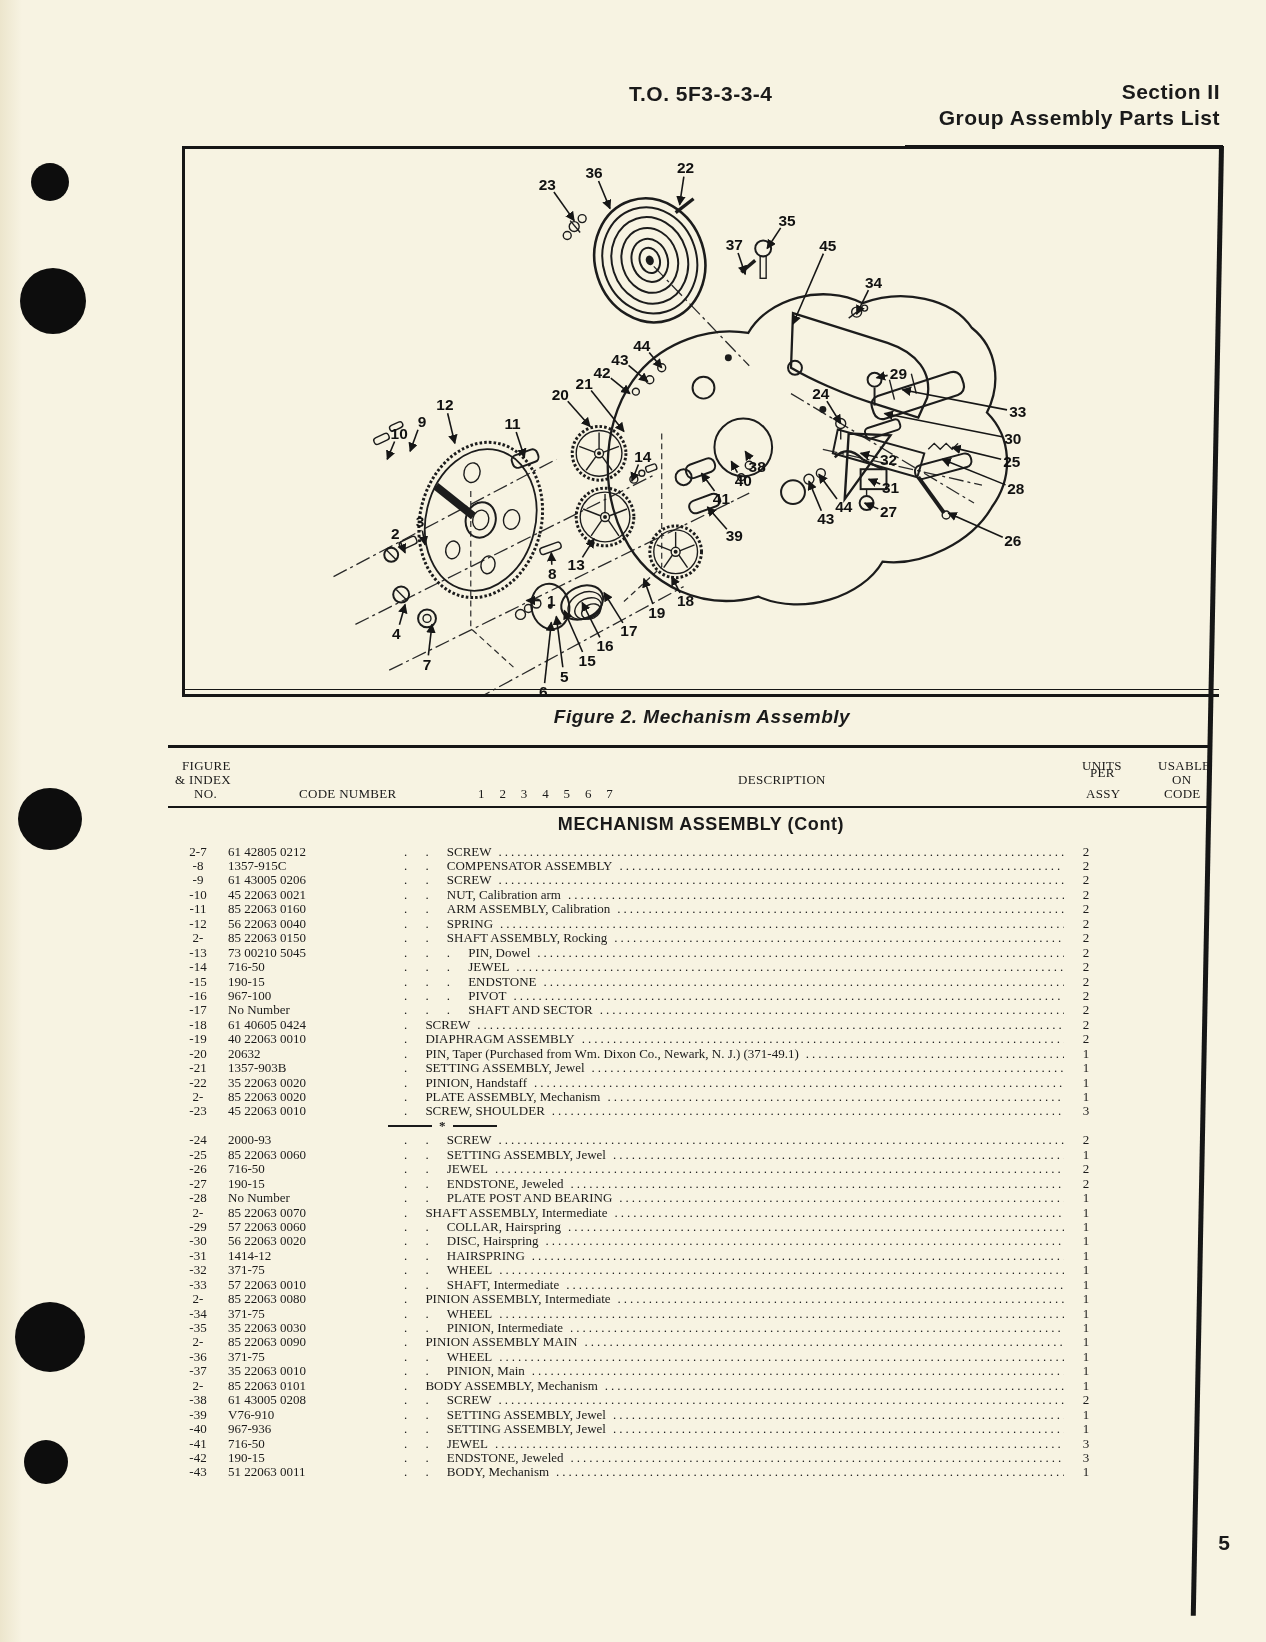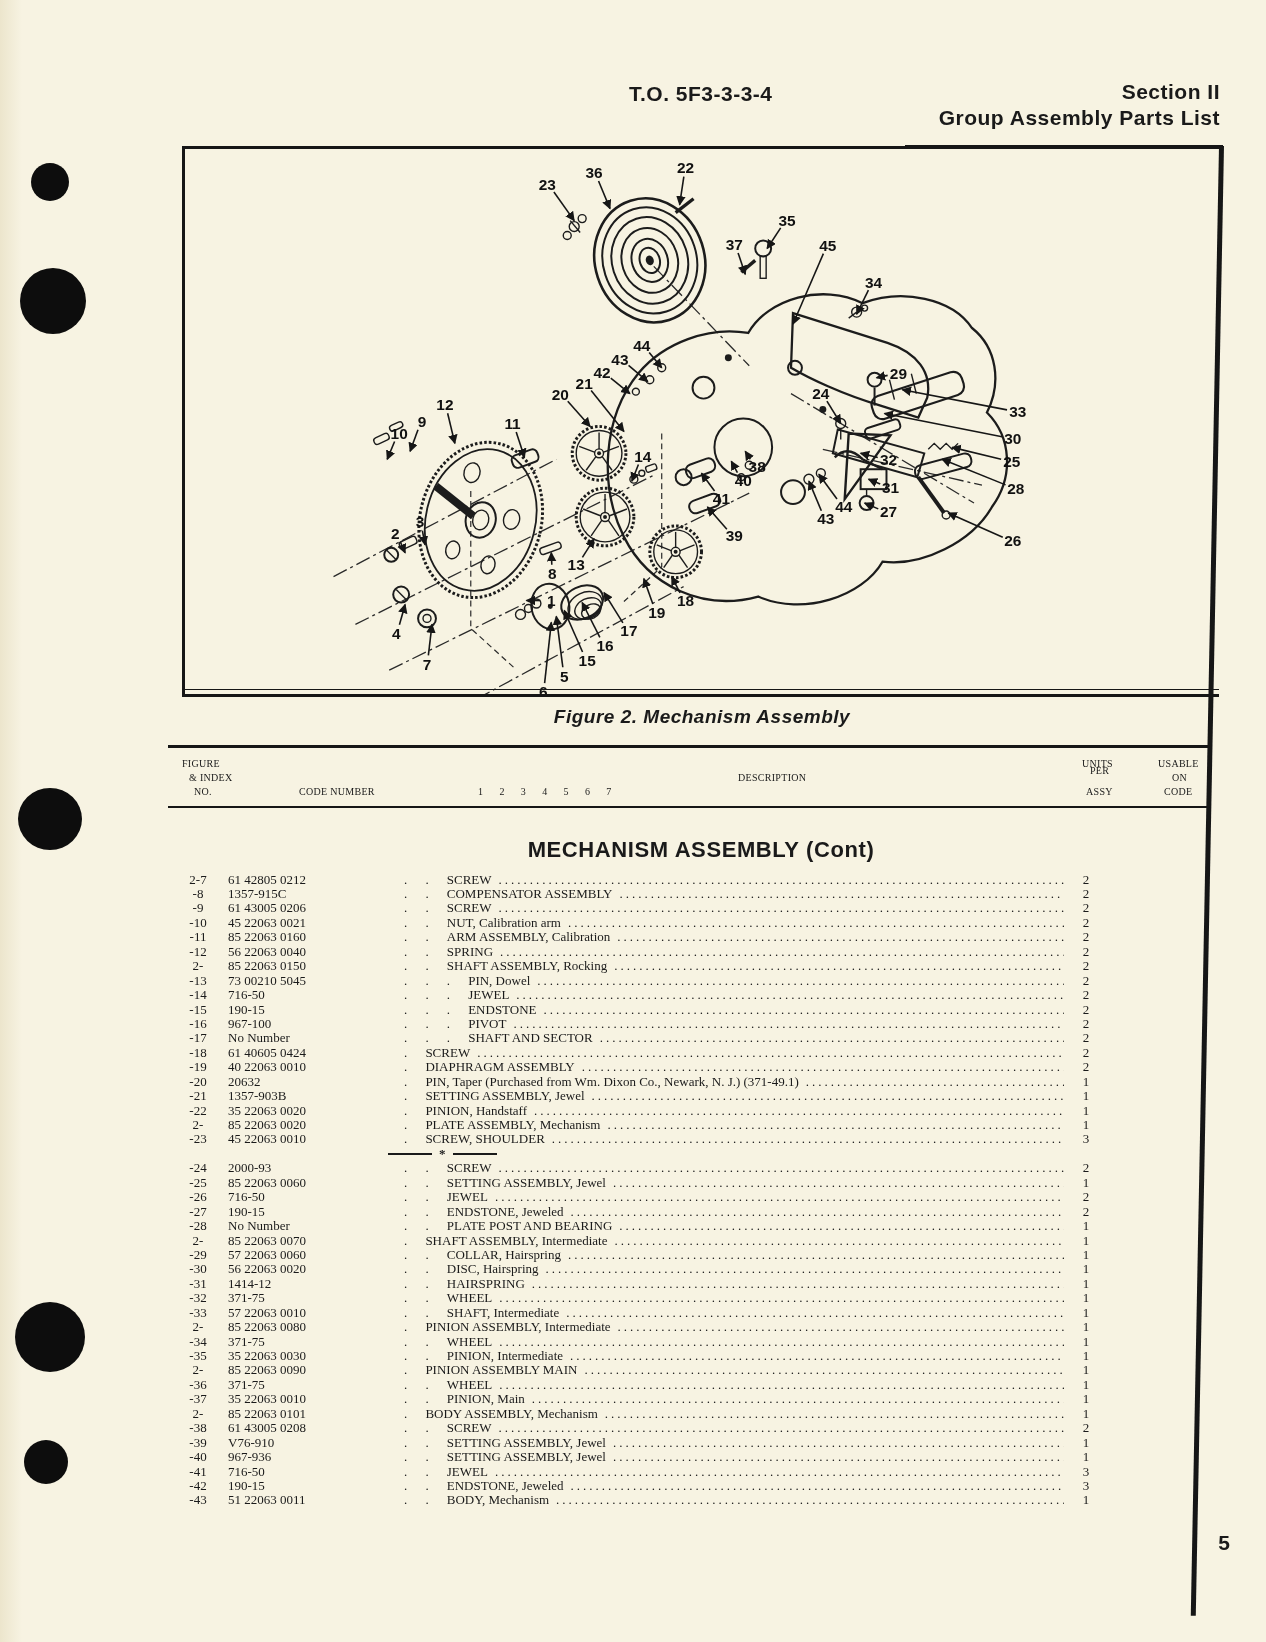--- a/index.html
+++ b/index.html
@@ -29,25 +29,25 @@
   svg .axis{fill:none;stroke:#2a2a2a;stroke-width:1.3;stroke-dasharray:15 4 3 4;}
   svg .fold{fill:none;stroke:#2a2a2a;stroke-width:1.2;stroke-dasharray:6 4;}
   svg .solid{fill:#1c1c1c;stroke:none;}
   svg .leader{stroke:#161616;stroke-width:1.6;}
   svg .callout{font-family:"Liberation Sans",sans-serif;font-weight:bold;font-size:15.5px;
     fill:#111;text-anchor:middle;}
   
   .ptable{position:absolute;left:168px;top:745px;width:1040px;}
   .rule-thick{height:3px;background:#161616;}
   .rule-thin{height:1.6px;background:#161616;}
-  .thead{position:relative;height:58px;font-size:10px;}
+  .thead{position:relative;height:58px;font-size:13px;}
   .thead .h{position:absolute;white-space:nowrap;letter-spacing:.3px;}
   .hnum{display:inline-block;width:21.4px;}
-  .section-title{margin:29px 0 10px 170px;width:726px;text-align:center;
-    font-family:"Liberation Sans",sans-serif;font-weight:bold;font-size:22px;letter-spacing:.6px;}
+  .section-title{margin:6px 0 10px 170px;width:726px;text-align:center;
+    font-family:"Liberation Sans",sans-serif;font-weight:bold;font-size:18px;letter-spacing:.6px;}
   .trow{display:flex;align-items:baseline;height:14.45px;font-size:13px;line-height:14.45px;white-space:nowrap;justify-content:flex-end;}
   .ci{width:60px;text-align:center;flex:none;}
   .cp{width:150px;flex:none;}
   .cd{flex:1;margin-left:26px;display:flex;align-items:baseline;overflow:hidden;min-width:0;}
   .cu{width:44px;text-align:center;flex:none;}
   .cc{width:100px;flex:none;}
   .lvl{display:inline-block;width:21.4px;flex:none;}
   .dname{flex:none;}
   .ldr{flex:1;overflow:hidden;letter-spacing:3px;margin-left:7px;padding-right:2px;min-width:0;}
   .note-txt{margin-left:26px;}
@@ -342,21 +342,21 @@
       </g>
   </svg>
 </div>
 
 <div class="fig-caption">Figure 2.  Mechanism Assembly</div>
 
 <div class="ptable">
   <div class="rule-thick"></div>
   <div class="thead">
     <span class="h" style="left:14px;top:10px;">FIGURE</span>
-    <span class="h" style="left:21px;top:24px;">&amp; INDEX</span>
+    <span class="h" style="left:7px;top:24px;">&amp; INDEX</span>
     <span class="h" style="left:26px;top:38px;">NO.</span>
     <span class="h" style="left:131px;top:38px;">CODE NUMBER</span>
     <span class="h" style="left:310px;top:38px;" id="indent-cols"><span class="hnum">1</span><span class="hnum">2</span><span class="hnum">3</span><span class="hnum">4</span><span class="hnum">5</span><span class="hnum">6</span><span class="hnum">7</span></span>
     <span class="h" style="left:570px;top:24px;">DESCRIPTION</span>
     <span class="h" style="left:914px;top:10px;">UNITS</span>
     <span class="h" style="left:922px;top:17px;">PER</span>
     <span class="h" style="left:918px;top:38px;">ASSY</span>
     <span class="h" style="left:990px;top:10px;">USABLE</span>
     <span class="h" style="left:1004px;top:24px;">ON</span>
     <span class="h" style="left:996px;top:38px;">CODE</span>

